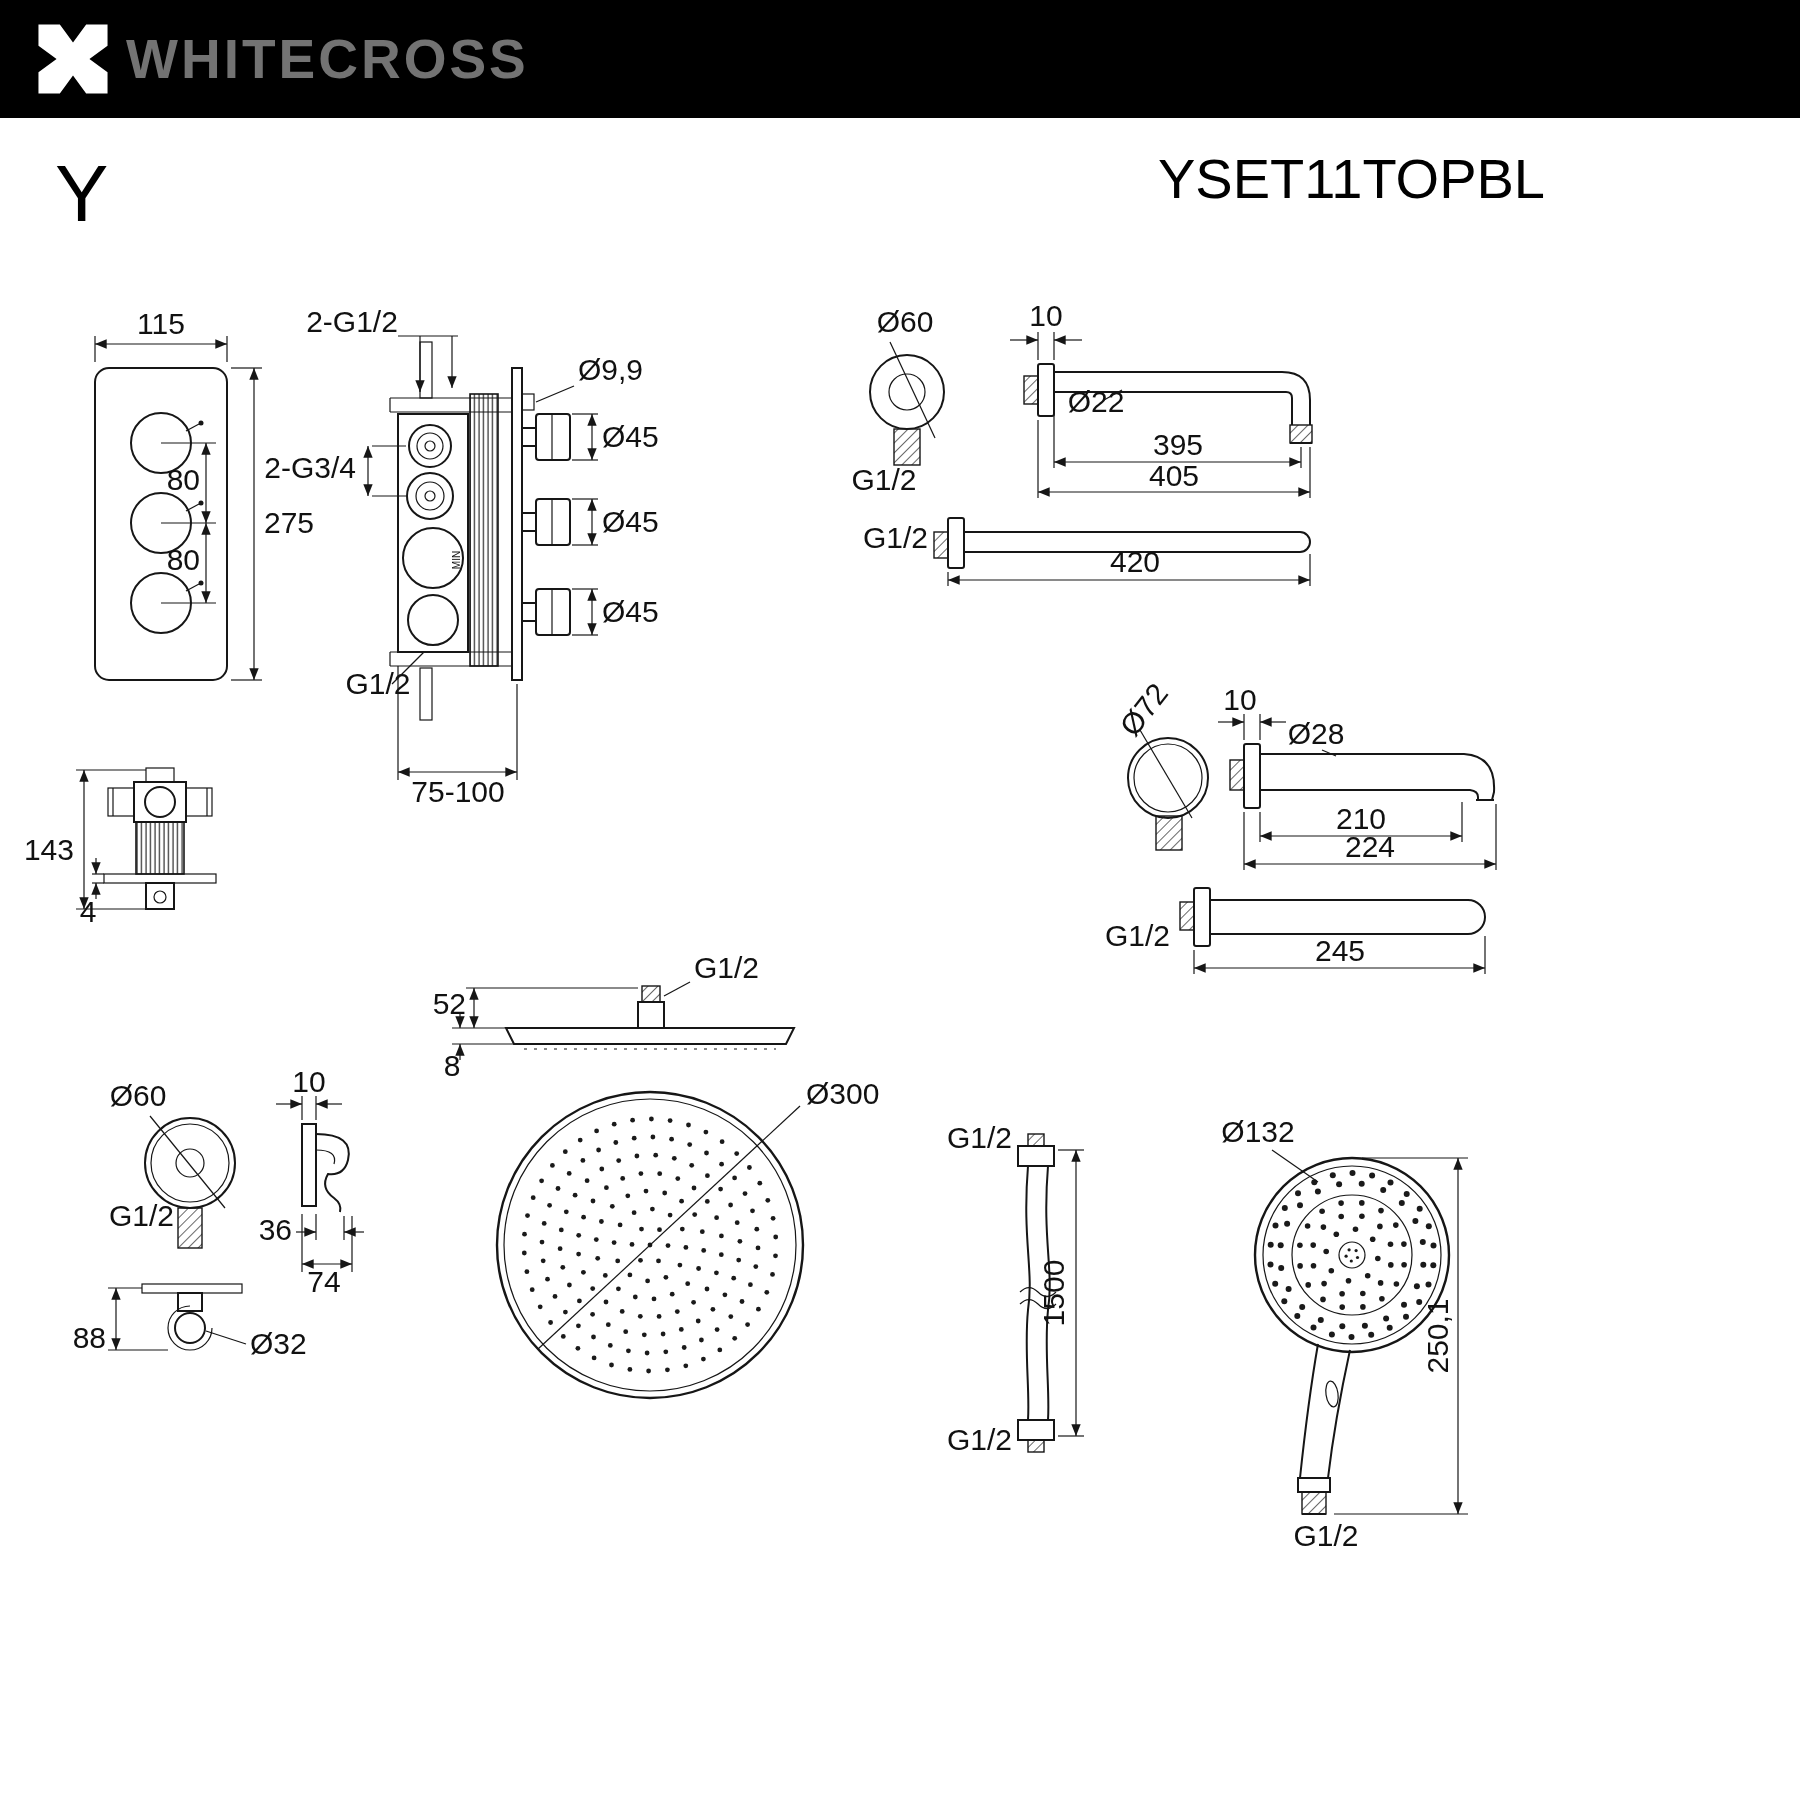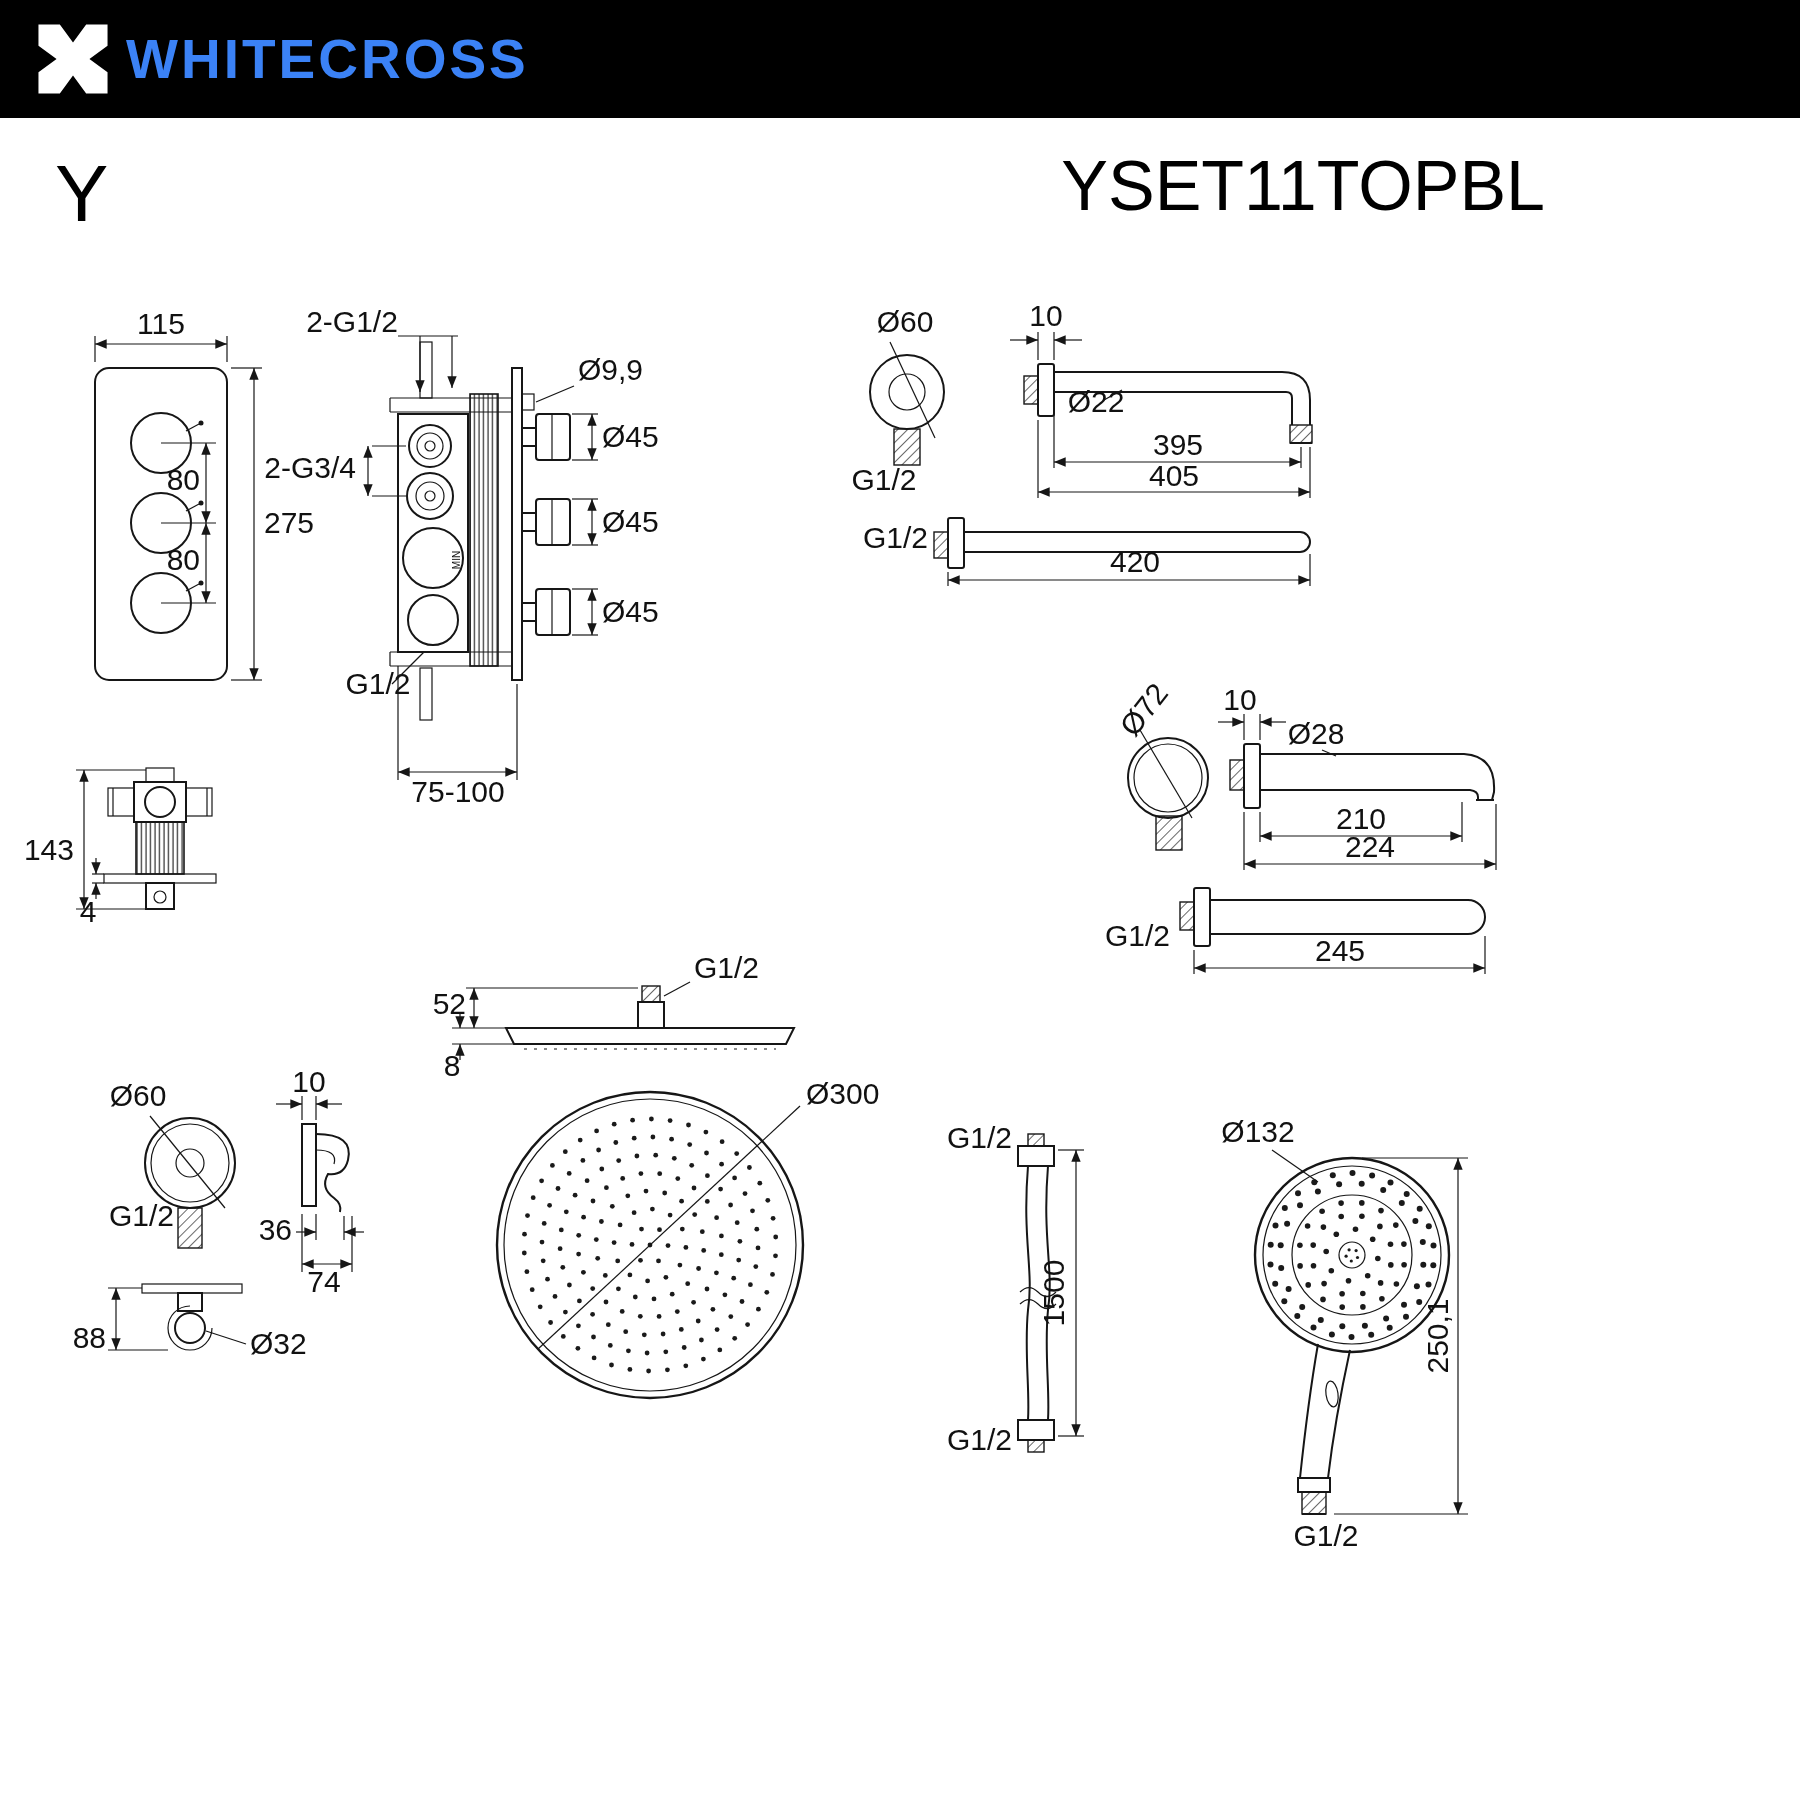--- a/index.html
+++ b/index.html
@@ -1,21 +1,21 @@
 <!DOCTYPE html>
 <html><head>
 <meta charset="utf-8">
 <style>
   html,body{margin:0;padding:0;background:#fff;}
   .page{position:relative;width:1800px;height:1800px;background:#fff;font-family:"Liberation Sans",sans-serif;overflow:hidden;}
   .topbar{position:absolute;left:0;top:0;width:1800px;height:118px;background:#000;display:flex;align-items:center;}
   .logo{margin-left:36px;flex:0 0 auto;}
-  .brand{color:#3b82f6;font-size:55px;font-weight:bold;letter-spacing:3px;margin-left:16px;}
+  .brand{color:#737373;font-size:55px;font-weight:bold;letter-spacing:3px;margin-left:16px;}
   .series{position:absolute;left:55px;top:148px;font-size:80px;color:#000;}
-  .model{position:absolute;right:255px;top:146px;font-size:70px;color:#000;}
+  .model{position:absolute;right:255px;top:146px;font-size:56px;color:#000;}
   svg.drawing{position:absolute;left:0;top:0;}
   .ln{fill:none;stroke:#161616;stroke-width:2;}
   .ln2{fill:none;stroke:#161616;stroke-width:2.4;}
   .thin{fill:none;stroke:#161616;stroke-width:1.2;}
   .dim{fill:none;stroke:#161616;stroke-width:1.2;}
   .hat{fill:url(#hat);stroke:#161616;stroke-width:1.4;}
   .knurl{fill:url(#knurl);stroke:#161616;stroke-width:1.6;}
   svg text{font-family:"Liberation Sans",sans-serif;font-size:30px;fill:#111;}
   svg text.small{font-size:10px;}
 </style>

